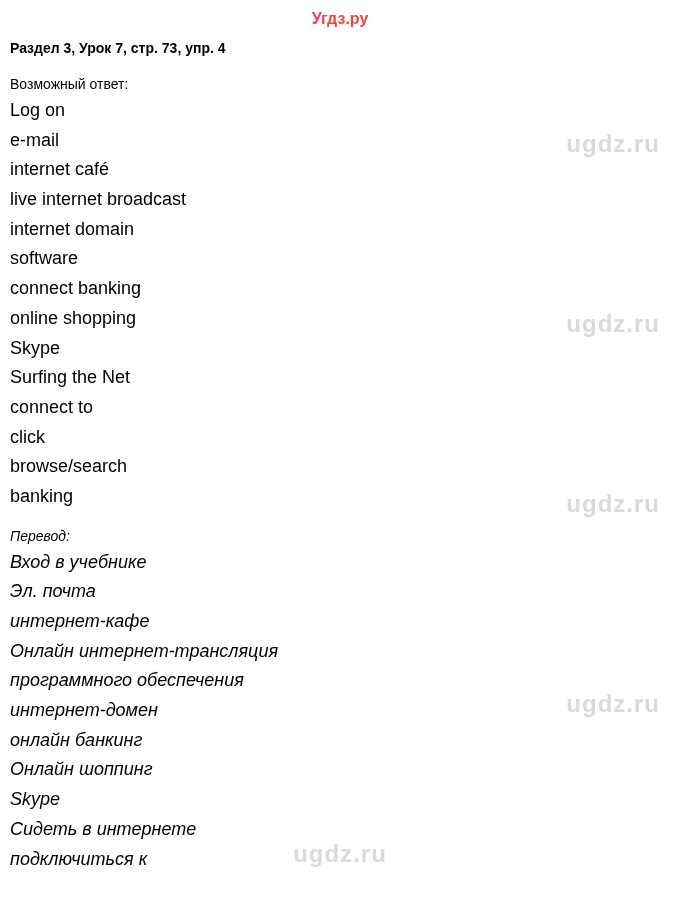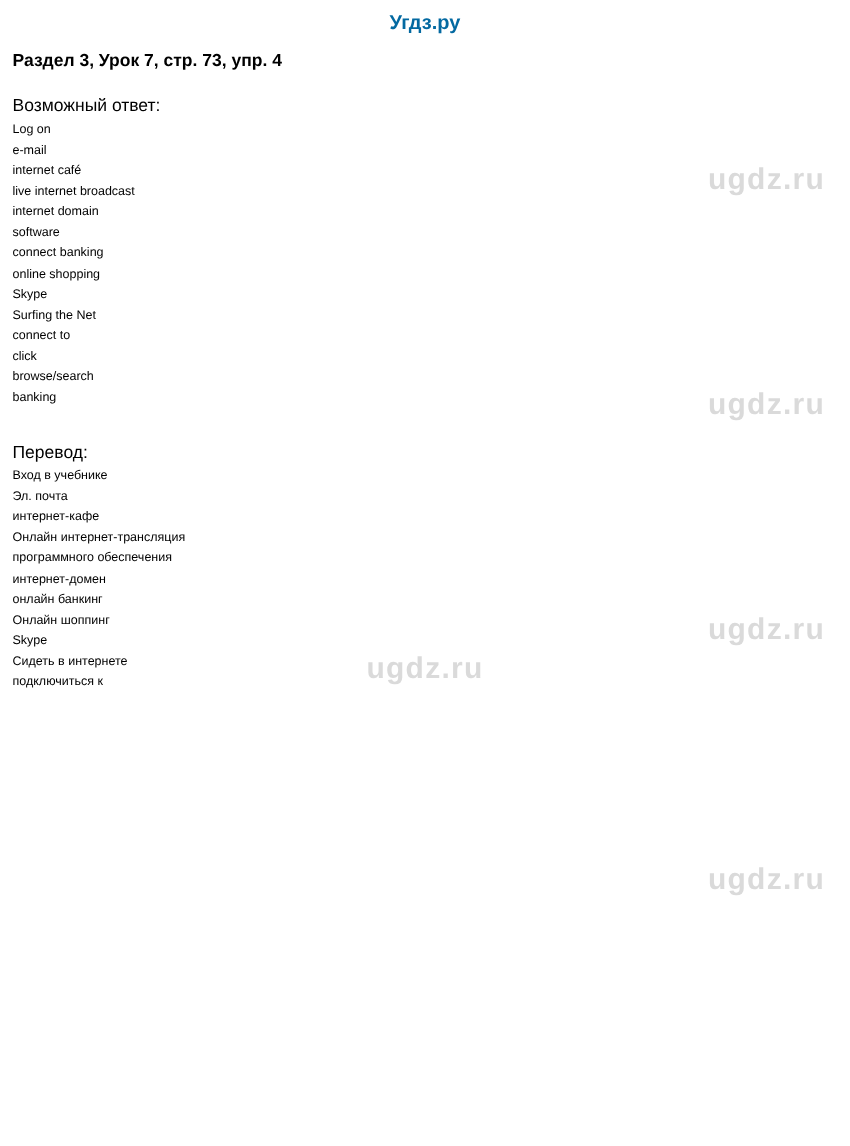--- a/index.html
+++ b/index.html
@@ -20,43 +20,44 @@
     .page-container {
       width: 680px;
       padding: 10px 10px;
       position: relative;
     }
     .site-title {
       text-align: center;
       font-size: 16px;
       font-weight: bold;
       margin-bottom: 12px;
-      color: #0369a1;
+      color: #ef4444;
     }
     .exercise-header {
       font-weight: bold;
       margin-bottom: 20px;
     }
     .exercise-desc {
       margin-bottom: 12px;
       line-height: 1.4;
     }
     .section-label {
       margin-bottom: 4px;
     }
     .word-list {
       list-style: none;
       line-height: 1.65;
       margin-bottom: 14px;
     }
     .word-list li {
-      font-size: 10px;
+      font-size: 18px;
     }
     .translation-section {
-      margin-top: 26px;
+      margin-top: 16px;
+      font-style: italic;
     }
     .watermark {
       position: absolute;
       font-size: 24px;
       font-weight: bold;
       color: rgba(150,150,150,0.35);
       pointer-events: none;
       white-space: nowrap;
       letter-spacing: 1px;
     }

